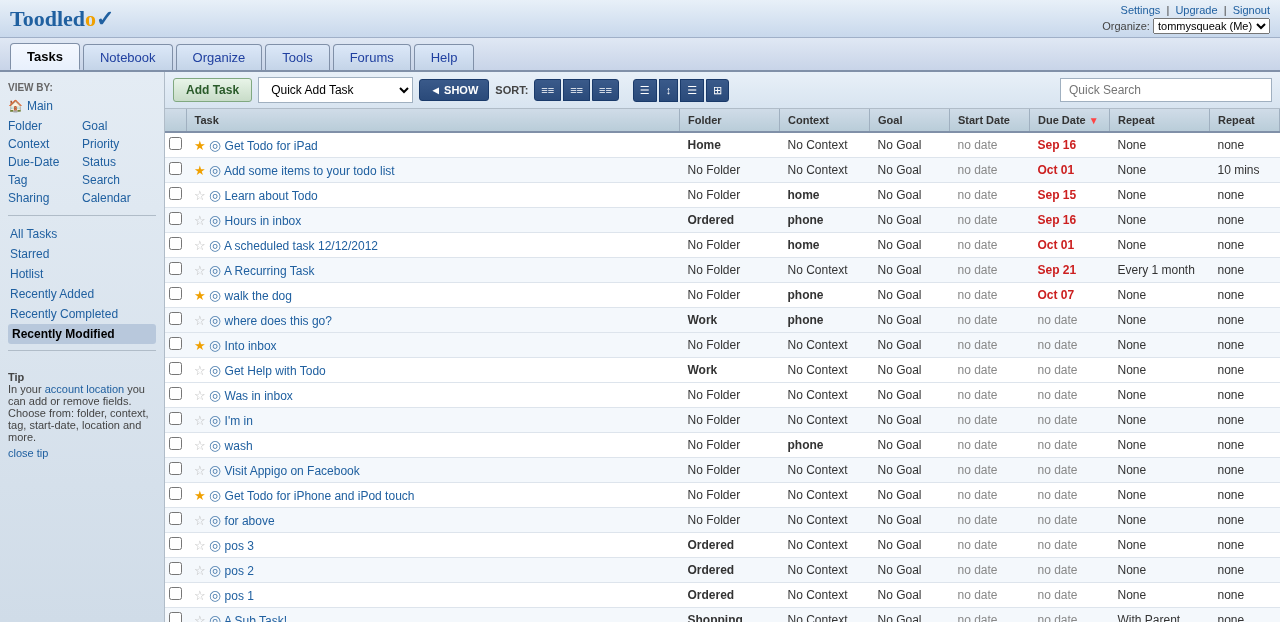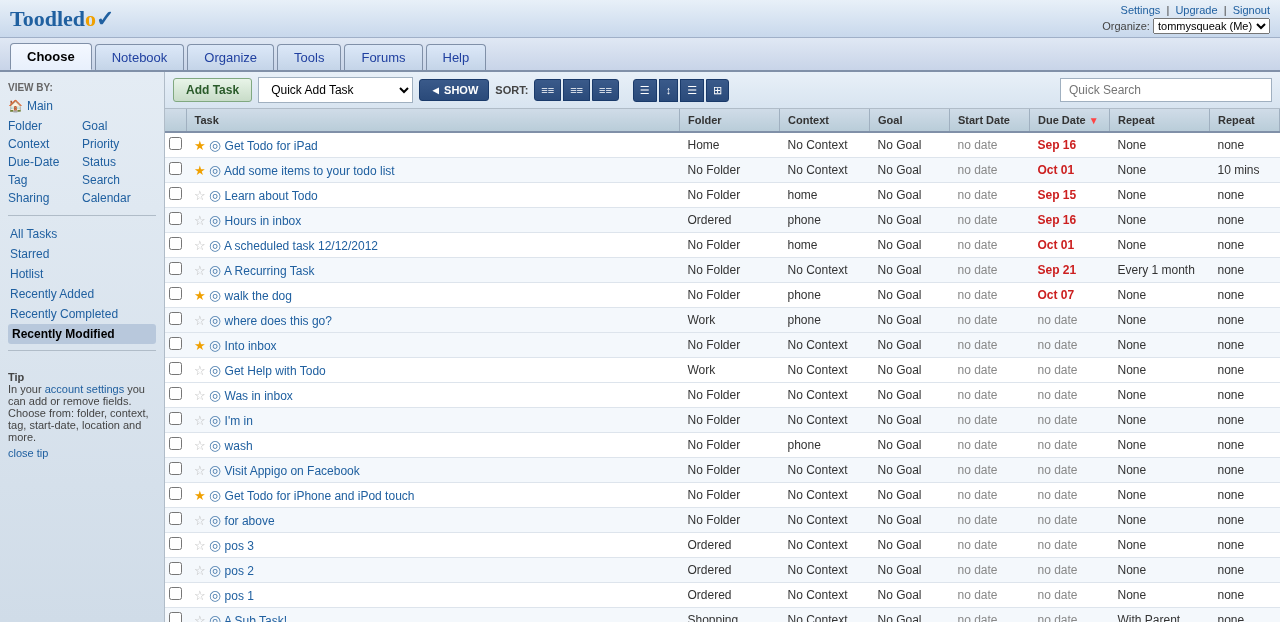--- a/index.html
+++ b/index.html
@@ -188,21 +188,21 @@
       white-space: nowrap;
     }
     thead th .sort-arrow { color: #ff4444; font-size: 10px; }
     tbody tr { border-bottom: 1px solid #dde4ec; }
     tbody td { padding: 4px 8px; font-size: 12px; color: #333; white-space: nowrap; }
     td.task-name { max-width: 300px; }
     .star { color: #f0a000; font-size: 13px; }
     .star.empty { color: #bbb; font-size: 13px; }
     .circle-icon { color: #5080b0; font-size: 14px; }
     .task-link { color: #2060a0; text-decoration: none; }
-    .bold-folder { font-weight: normal; margin-left: 44px; }
+    .bold-folder { font-weight: bold; margin-left: 44px; }
     .date-red { color: #cc2020; font-weight: bold; }
     .no-date { color: #888; }
     .col-folder { width: 100px; }
     .col-context { width: 90px; }
     .col-goal { width: 80px; }
     .col-startdate { width: 80px; }
     .col-duedate { width: 80px; }
     .col-repeat { width: 100px; }
     .col-length { width: 70px; }
     .checkbox-cell { width: 20px; padding: 4px 4px; }
@@ -223,21 +223,21 @@
     <div class="workspace">
       <span>Organize:</span>
       <select>
         <option>tommysqueak (Me)</option>
       </select>
     </div>
   </div>
 </div>
 
 <div id="nav-tabs">
-  <div class="nav-tab active">Choose</div>
+  <div class="nav-tab active">Tasks</div>
   <div class="nav-tab">Notebook</div>
   <div class="nav-tab">Organize</div>
   <div class="nav-tab">Tools</div>
   <div class="nav-tab">Forums</div>
   <div class="nav-tab">Help</div>
 </div>
 
 <div id="main-layout">
 
   <div id="sidebar">
@@ -263,21 +263,21 @@
       <a>All Tasks</a>
       <a>Starred</a>
       <a>Hotlist</a>
       <a>Recently Added</a>
       <a>Recently Completed</a>
       <a class="active">Recently Modified</a>
     </div>
     <div class="sidebar-divider"></div>
     <div class="tip-box">
       <strong>Tip</strong><br>
-      <span>In your <a>account settings</a> you can add or remove fields. Choose from: folder, context, tag, start-date, location and more.</span>
+      <span>In your <a>account location</a> you can add or remove fields. Choose from: folder, context, tag, start-date, location and more.</span>
       <a class="close-tip">close tip</a>
     </div>
   </div>
 
   <div id="content">
 
     <div id="toolbar">
       <button id="add-task-btn">Add Task</button>
       <select style="border: 1px solid #a0b0c0; padding: 4px 8px; font-size:12px; width:155px; background:#fff;">
         <option>Quick Add Task</option>

